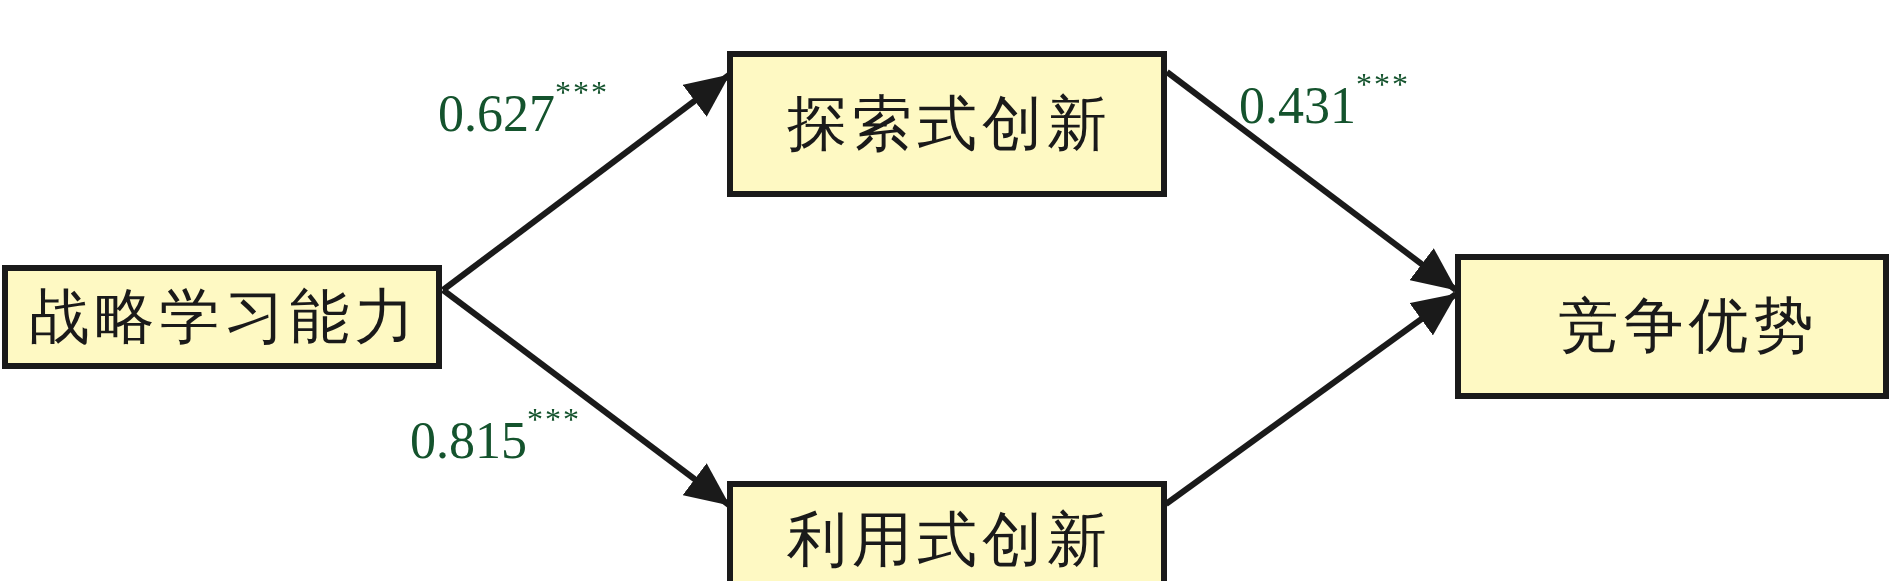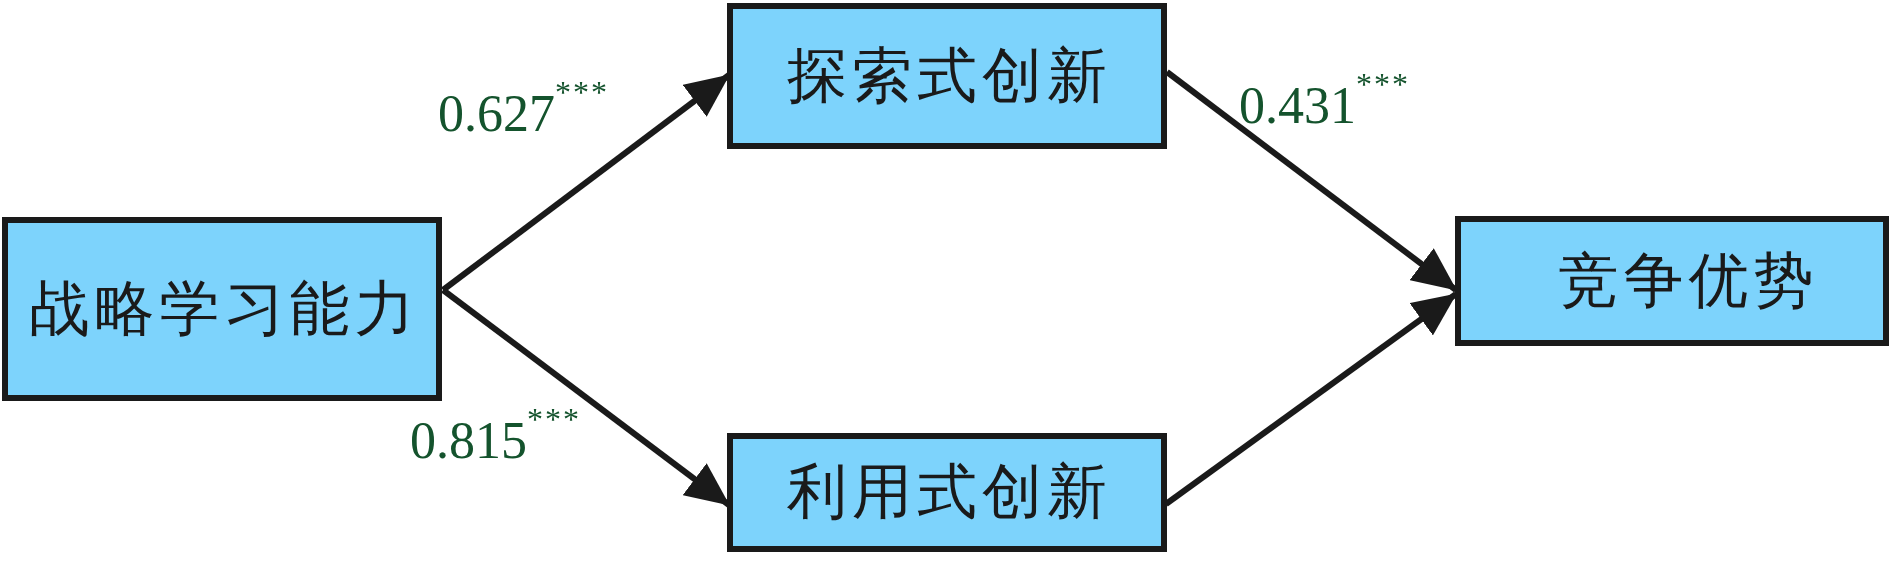--- a/index.html
+++ b/index.html
@@ -18,33 +18,34 @@
     left: 0; top: 0;
     width: 1894px; height: 581px;
   }
   .arrows line {
     stroke: #1a1a1a;
     stroke-width: 6;
   }
   .node {
     position: absolute;
     border: 6px solid #1a1a1a;
-    background: #7dd3fc;
+    background: #fef9c3;
     display: flex;
     align-items: center;
     justify-content: center;
     font-size: 60px;
     letter-spacing: 5px;
     text-indent: 5px;
     white-space: nowrap;
+    margin-top: 48px;
   }
-  .node-strategic    { left: 2px;    top: 217px; width: 440px; height: 184px; }
+  .node-strategic    { left: 2px;    top: 217px; width: 440px; height: 104px; }
   .node-exploratory  { left: 727px;  top: 3px;   width: 440px; height: 146px; }
   .node-exploitative { left: 727px;  top: 433px; width: 440px; height: 119px; }
-  .node-advantage    { left: 1455px; top: 216px; width: 434px; height: 130px; padding-left: 28px; }
+  .node-advantage    { left: 1455px; top: 206px; width: 434px; height: 145px; padding-left: 28px; }
   .path-label {
     position: absolute;
     font-size: 52px;
     line-height: 1.15;
     white-space: nowrap;
     color: #14532d;
   }
   .path-label sup {
     font-size: 32px;
     line-height: 0;

